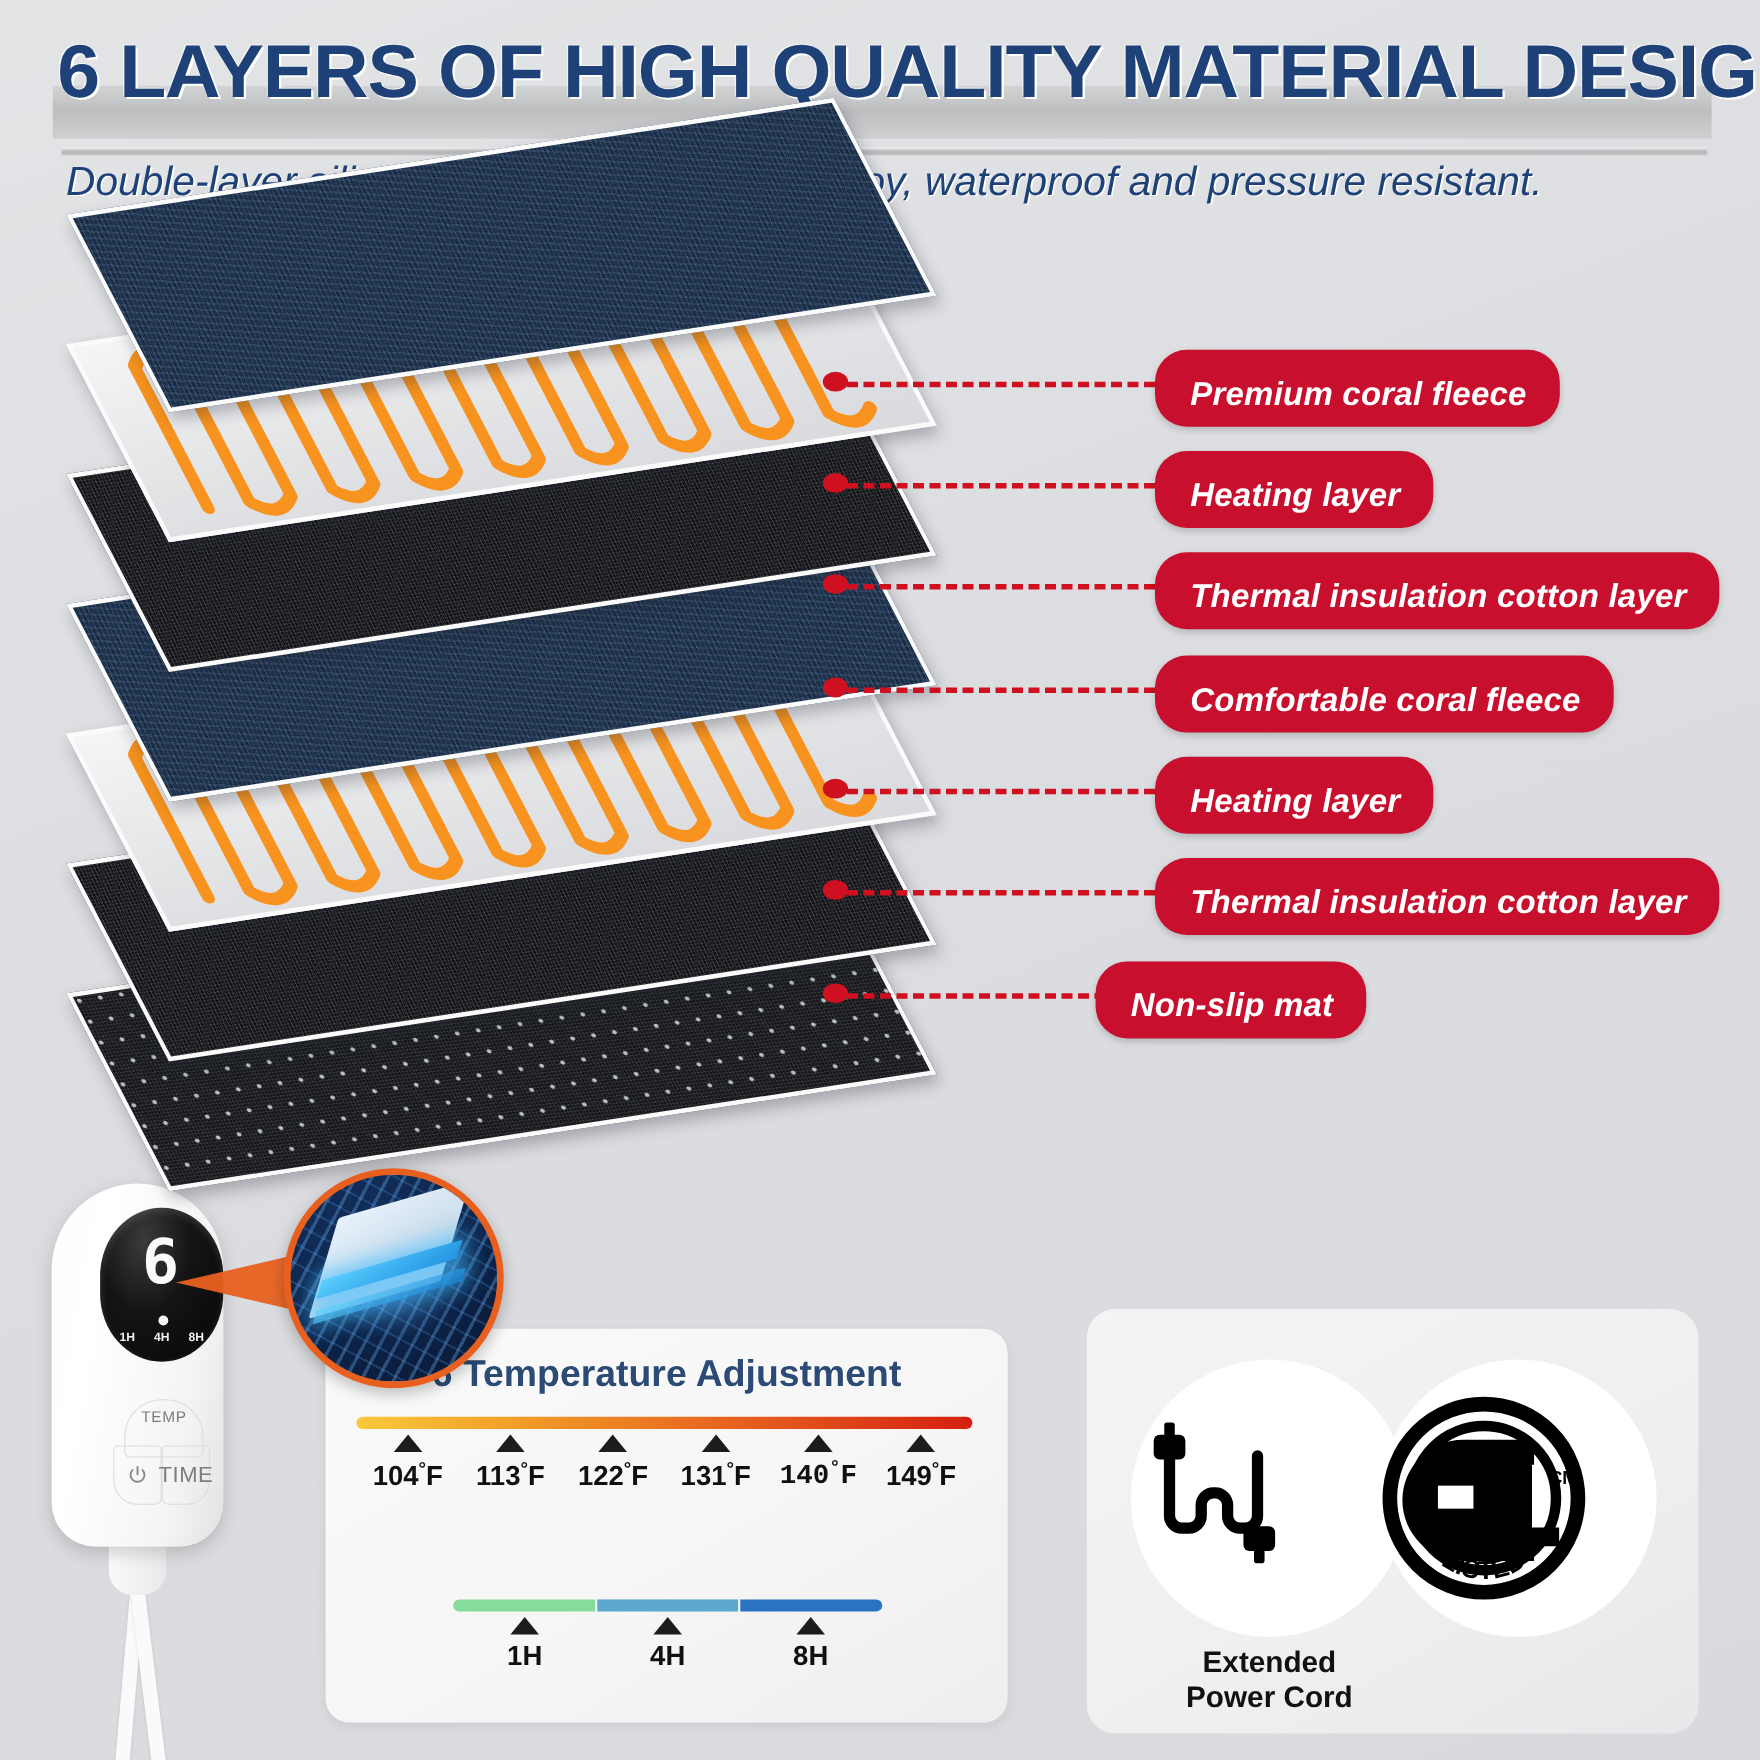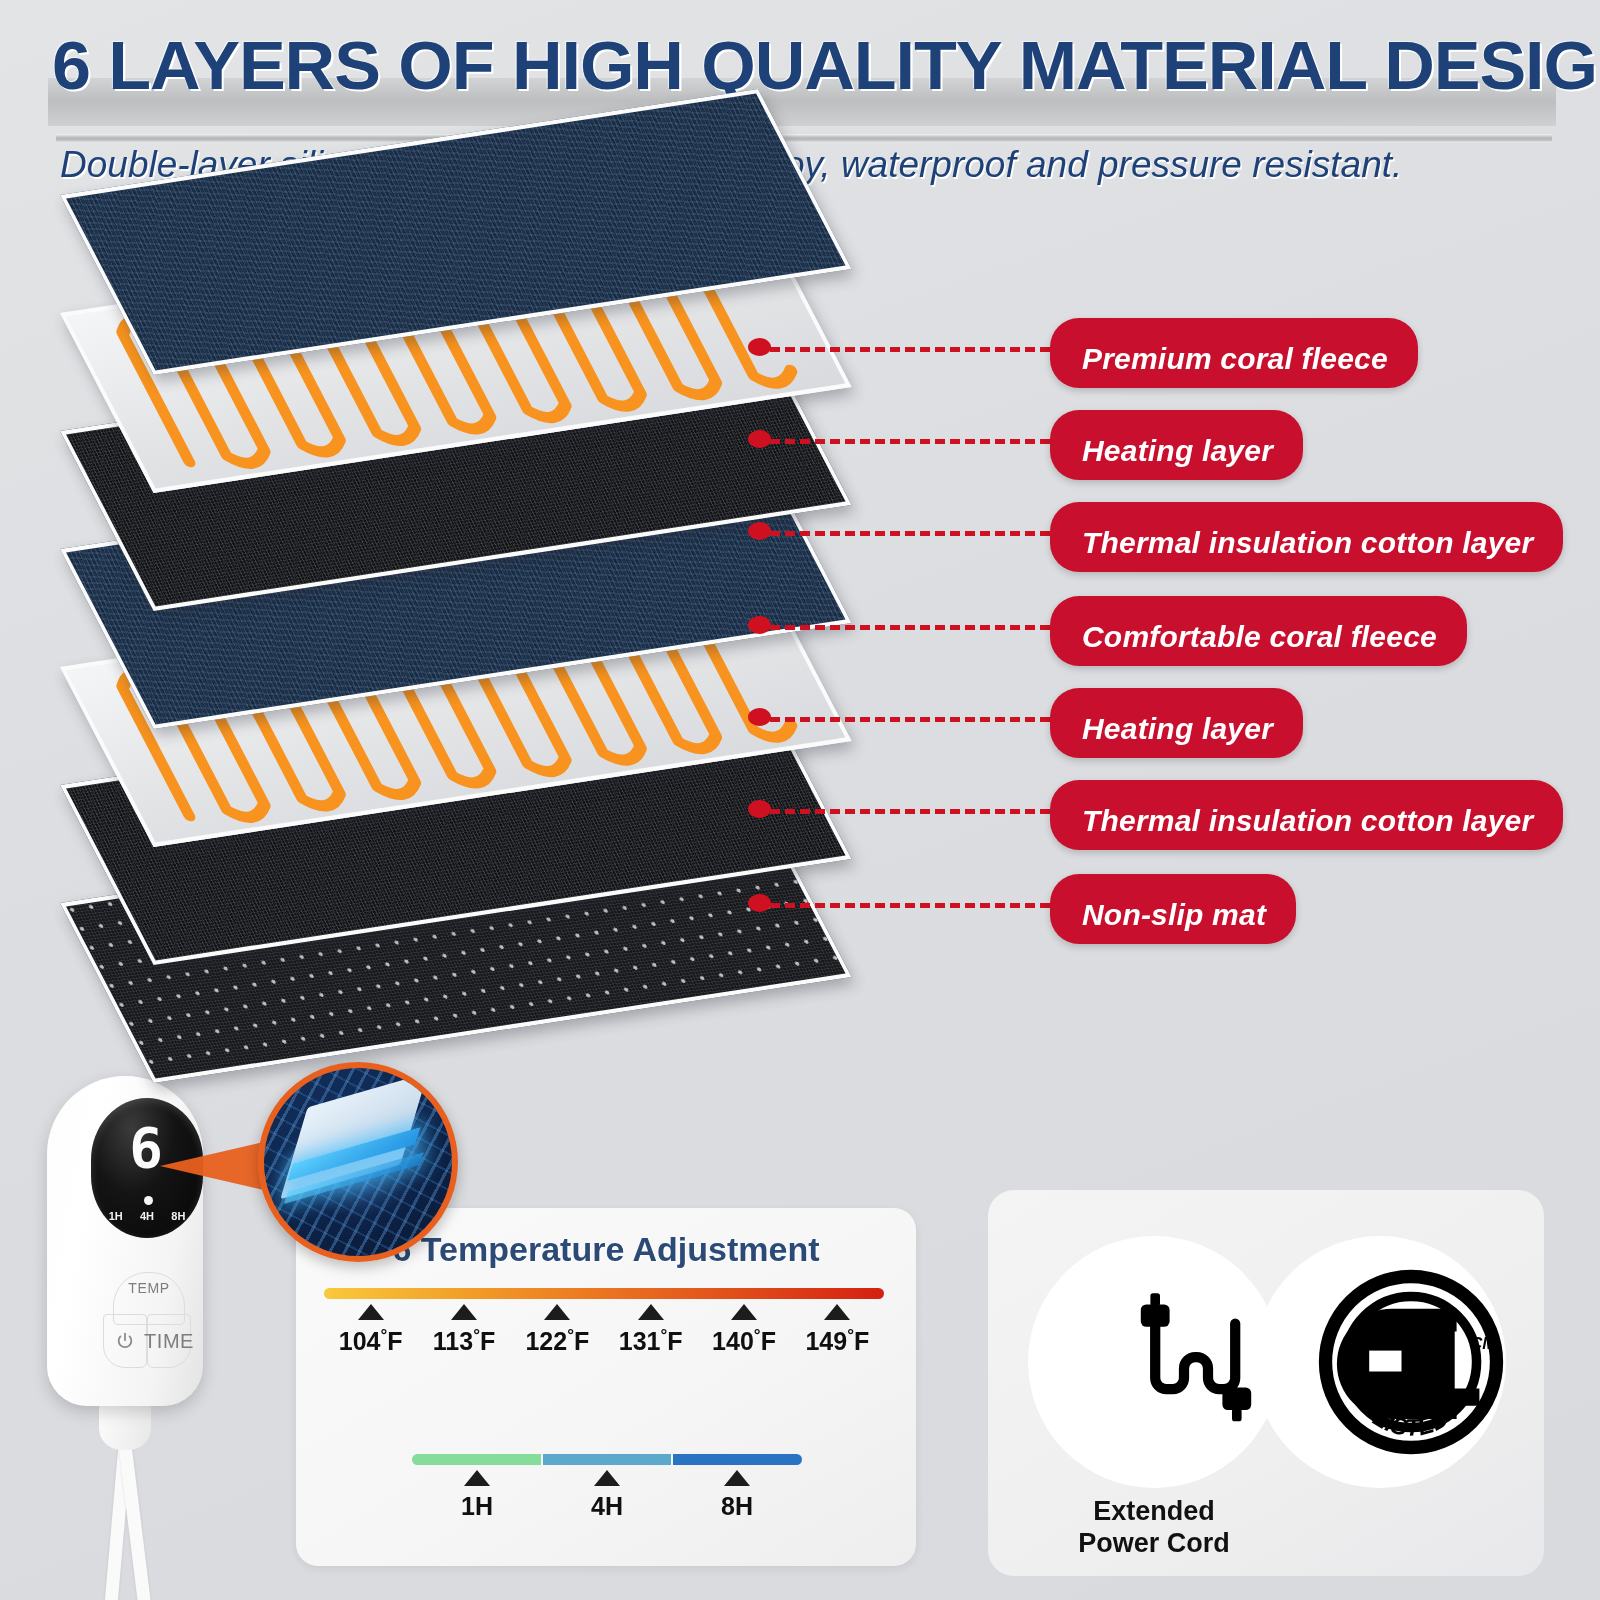--- a/index.html
+++ b/index.html
@@ -195,21 +195,21 @@
   .deg{font-size:17px;vertical-align:super;}
 
   
   #cert-panel{
     position:absolute;left:988px;top:1190px;width:556px;height:386px;
     background:linear-gradient(150deg,#f4f4f5 0%,#efeff0 60%,#e8e8ea 100%);
     border-radius:26px;z-index:10;
   }
   .cert-circle{
     position:absolute;top:46px;width:252px;height:252px;border-radius:50%;
-    background:#ffffff;display:flex;align-items:center;justify-content:flex-end;font-style:italic;
+    background:#ffffff;display:flex;align-items:center;justify-content:flex-start;
   }
   .cert-caption{
     position:absolute;top:306px;width:252px;text-align:center;
     font-size:27px;font-weight:bold;color:#111;line-height:1.18;
   }
 </style>
 </head>
 <body>
 
 <div id="header">
@@ -263,21 +263,21 @@
     <div class="pill" style="left: 1050px; top: 688px;">
       <span>Heating layer</span>
     </div>
     <div class="dot" style="left: 748px; top: 800px;"></div>
     <div class="leader" style="left: 770px; top: 809px; width: 280px;"></div>
     <div class="pill" style="left: 1050px; top: 780px;">
       <span>Thermal insulation cotton layer</span>
     </div>
     <div class="dot" style="left: 748px; top: 894px;"></div>
     <div class="leader" style="left: 770px; top: 903px; width: 280px;"></div>
-    <div class="pill" style="left: 1050px; top: 874px;">
+    <div class="pill" style="left: 996px; top: 874px;">
       <span>Non-slip mat</span>
     </div>
   </div>
 
 <div id="remote">
   <div class="cord" style="left:86px;top:375px;height:175px;transform:rotate(5deg);"></div>
   <div class="cord" style="left:104px;top:375px;height:175px;transform:rotate(-7deg);"></div>
   <div class="remote-neck"></div>
 
   <div class="remote-body">
@@ -315,21 +315,21 @@
   <div id="temp-ticks">
       <div class="tri" style="left: 61.6667px; top: 96px;"></div>
       <div class="tick-label" style="left: 74.6667px; top: 118px;"><span>104</span><span><span class="deg">°</span>F</span></div>
       <div class="tri" style="left: 155px; top: 96px;"></div>
       <div class="tick-label" style="left: 168px; top: 118px;"><span>113</span><span><span class="deg">°</span>F</span></div>
       <div class="tri" style="left: 248.333px; top: 96px;"></div>
       <div class="tick-label" style="left: 261.333px; top: 118px;"><span>122</span><span><span class="deg">°</span>F</span></div>
       <div class="tri" style="left: 341.667px; top: 96px;"></div>
       <div class="tick-label" style="left: 354.667px; top: 118px;"><span>131</span><span><span class="deg">°</span>F</span></div>
       <div class="tri" style="left: 435px; top: 96px;"></div>
-      <div class="tick-label" style="left: 448px; top: 118px;"><span>140</span><span><span class="deg">°</span>F</span></div>
+      <div class="tick-label" style="left: 448px; top: 118px; font-family: Liberation Mono, monospace;"><span>140</span><span><span class="deg">°</span>F</span></div>
       <div class="tri" style="left: 528.333px; top: 96px;"></div>
       <div class="tick-label" style="left: 541.333px; top: 118px;"><span>149</span><span><span class="deg">°</span>F</span></div>
     </div>
 
   <div class="timer-bar-wrap" style="top:246px;">
       <div class="timer-seg" style="background: rgb(134, 220, 155); border-radius: 6px 0px 0px 6px;"></div>
       <div class="timer-seg" style="background: rgb(93, 169, 205);"></div>
       <div class="timer-seg" style="background: rgb(42, 114, 194); border-radius: 0px 6px 6px 0px;"></div>
     </div>
   <div id="timer-ticks">

